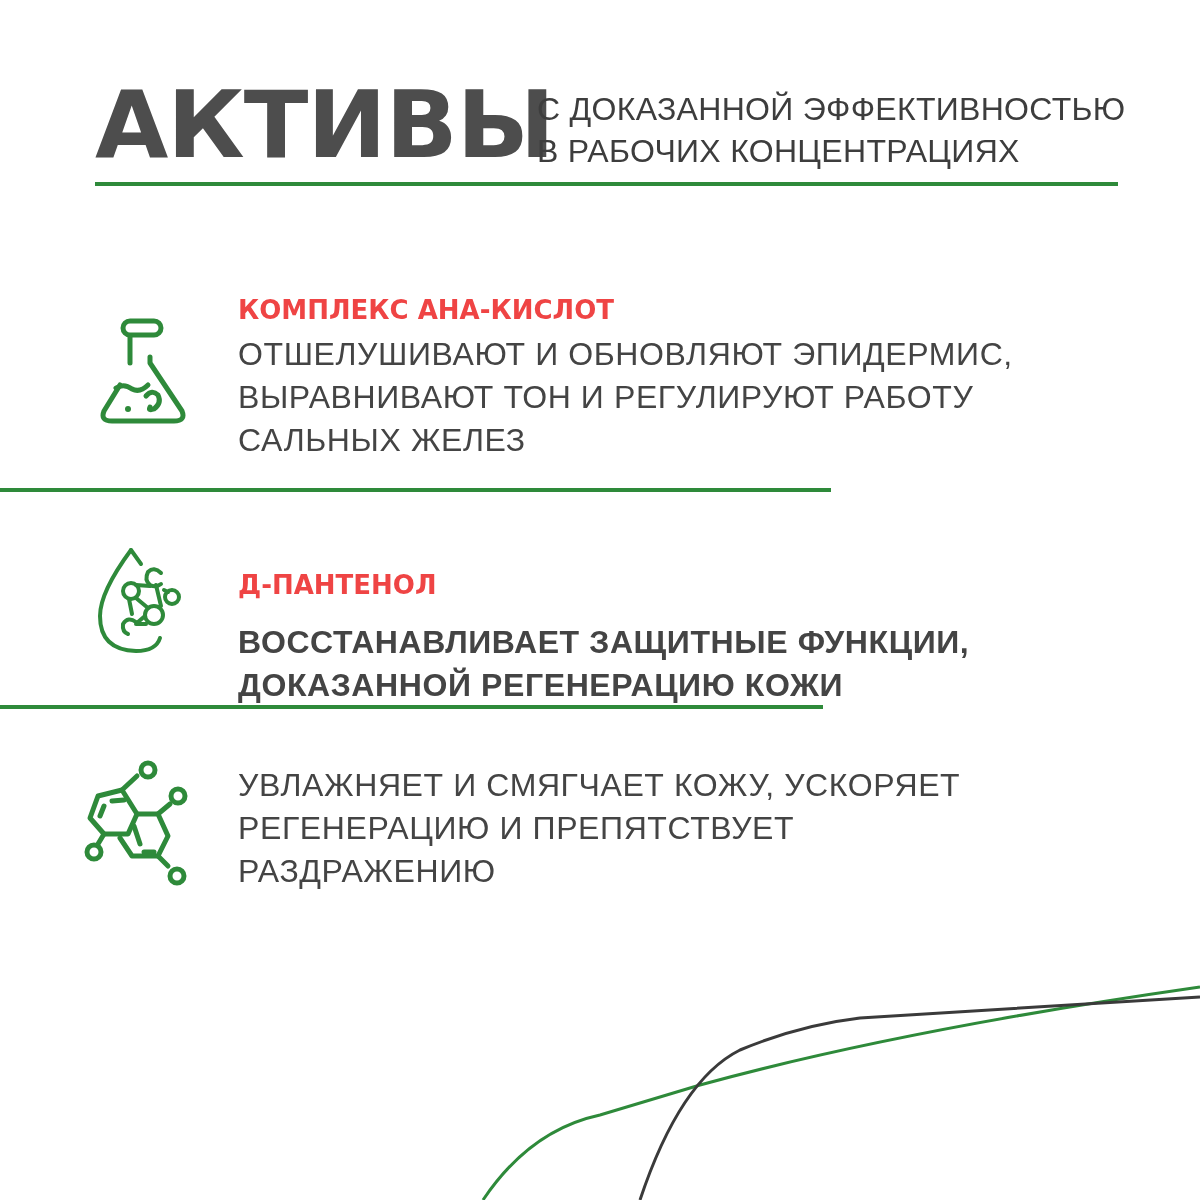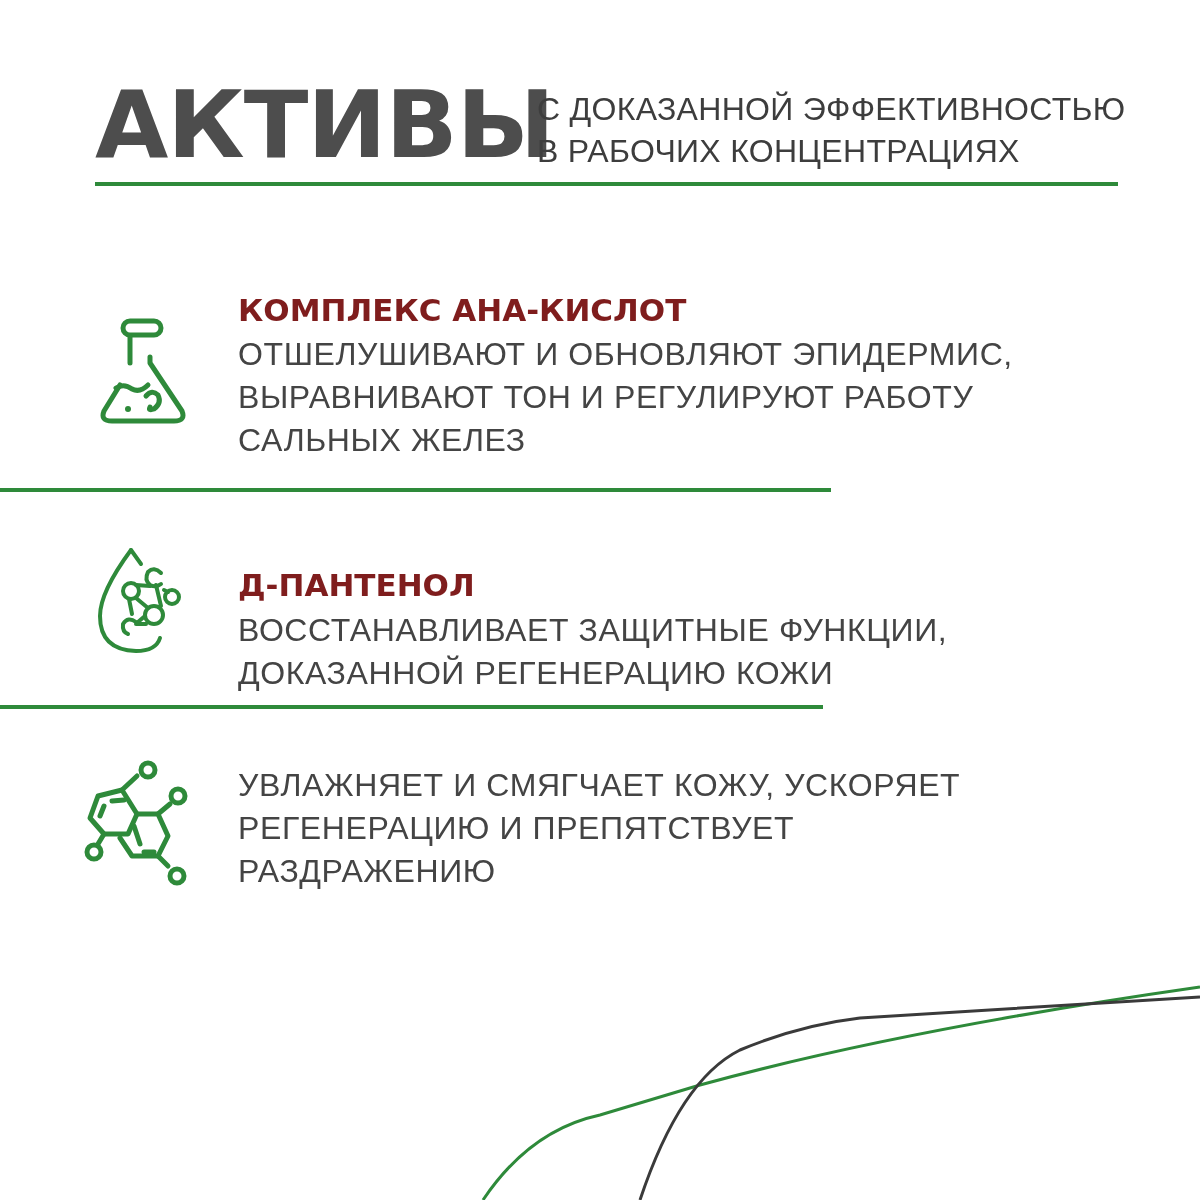--- a/index.html
+++ b/index.html
@@ -38,23 +38,23 @@
       background: #2e8a3a;
       height: 4px;
     }
     .item {
       position: absolute;
       left: 238px;
     }
     .item-title {
       font-family: "DejaVu Sans", sans-serif;
       font-weight: bold;
-      font-size: 31px;
+      font-size: 26px;
       line-height: 36px;
-      color: #7f1d1d;
+      color: #ef4444;
       white-space: nowrap;
     }
     .item-desc div {
       font-family: "Liberation Sans", sans-serif;
       font-size: 32px;
       line-height: 43px;
       color: #444;
       white-space: nowrap;
       letter-spacing: 0.6px;
     }
@@ -110,21 +110,21 @@
     <path d="M58 43 L63 64"></path>
     <path d="M66 48 L70 50"></path>
     <path d="M38 56 L50 66"></path>
     <path d="M31 57 L34 72"></path>
     <path d="M47 74 L40 80"></path>
     <path d="M38 82 L48 82"></path>
   </svg>
 </div>
 <div class="item" style="top:567px;">
   <div class="item-title">Д-ПАНТЕНОЛ</div>
-  <div class="item-desc" style="margin-top:6px;">
+  <div class="item-desc" style="margin-top:18px;font-weight:bold;">
     <div>ВОССТАНАВЛИВАЕТ ЗАЩИТНЫЕ ФУНКЦИИ,</div>
     <div>ДОКАЗАННОЙ РЕГЕНЕРАЦИЮ КОЖИ</div>
   </div>
 </div>
 <div class="rule" style="left:0; top:705px; width:823px;"></div>
 
 <div class="icon" style="left:82px; top:760px; width:110px; height:130px;">
   <svg width="110" height="130" viewBox="0 0 110 130" fill="none" stroke="#2e8a3a" stroke-width="5" stroke-linecap="round" stroke-linejoin="round">
 
     <path d="M40 30 L16 36 L8 58 L22 74 L46 74 L55 54 L40 30"></path>

